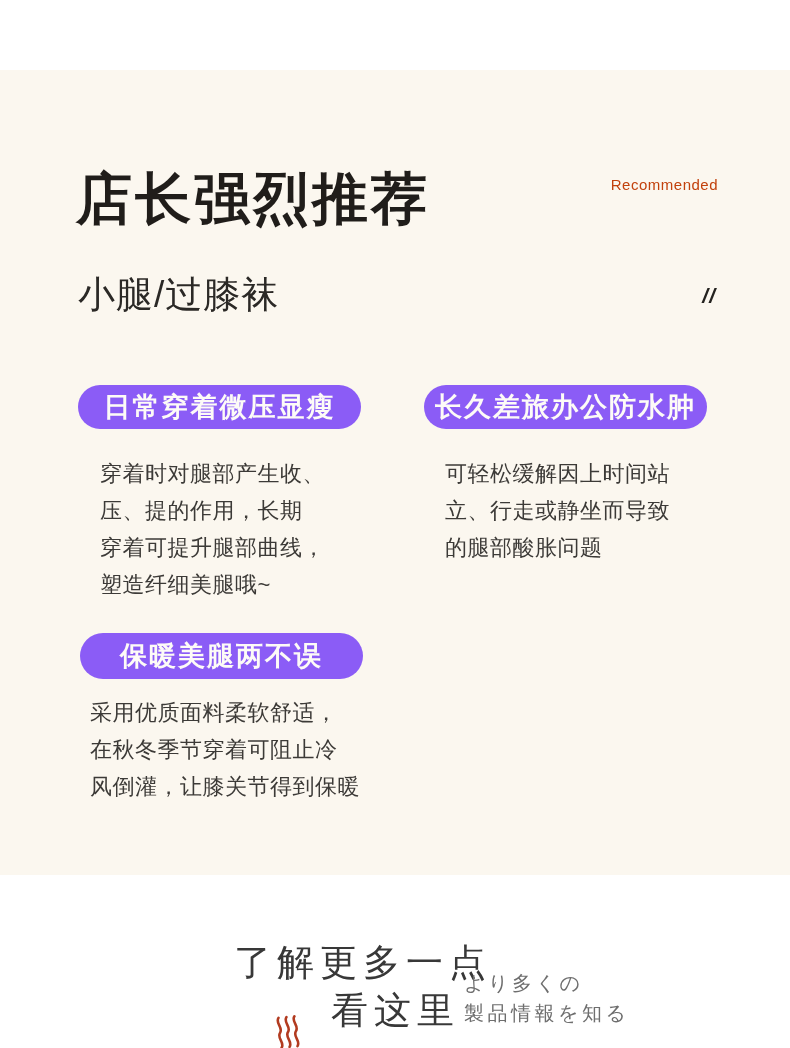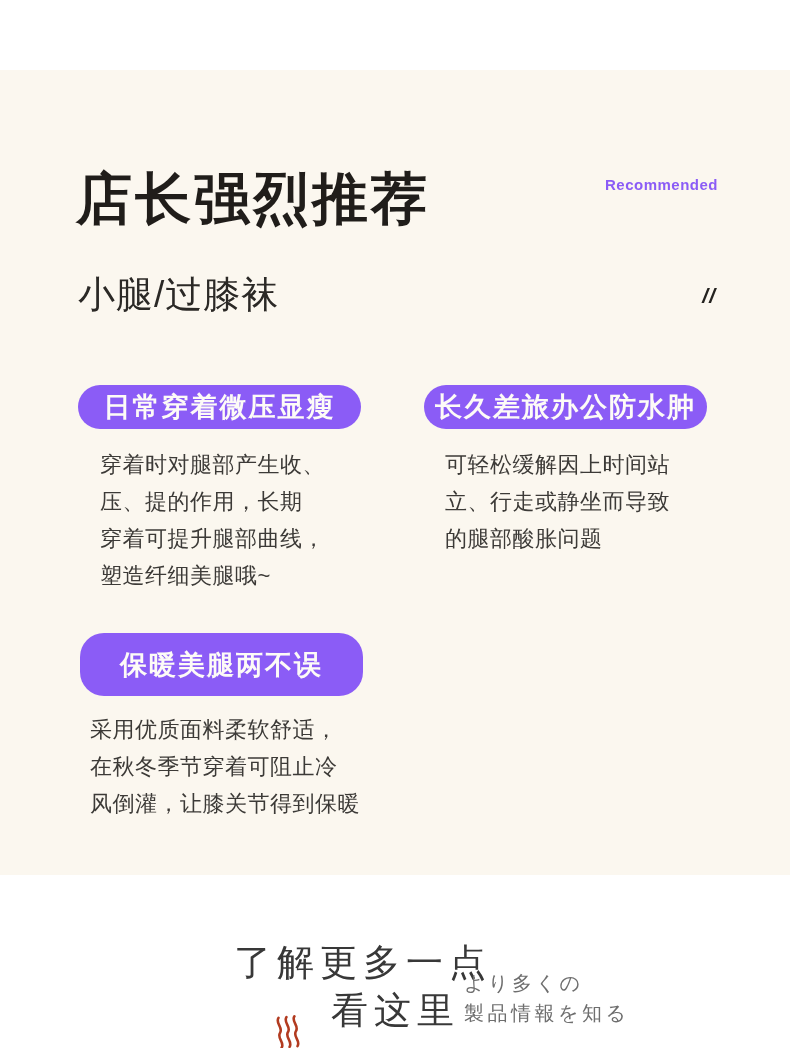--- a/index.html
+++ b/index.html
@@ -14,49 +14,49 @@
     position:absolute;left:0;top:70px;width:790px;height:805px;
     background:#fbf7ef;
   }
   .page-title{
     position:absolute;left:76px;top:162px;
     font-size:56px;font-weight:800;color:#201d1a;
     letter-spacing:3px;white-space:nowrap;
   }
   .recommended{
     position:absolute;right:72px;top:176px;
-    font-size:15px;font-weight:700;color:#8b5cf6;
+    font-size:15px;font-weight:400;color:#c2410c;
     letter-spacing:0.5px;
   }
   .subtitle{
     position:absolute;left:78px;top:270px;
     font-size:37px;font-weight:400;color:#2b2926;
     letter-spacing:1px;
   }
   .slashes{
     position:absolute;right:74px;top:284px;
     font-size:21px;font-weight:700;font-style:italic;color:#24221f;
     letter-spacing:1px;
   }
   .feature{position:absolute;}
   .feature .pill{
     width:283px;height:44px;
     background:#8b5cf6;border-radius:24px;
     display:flex;align-items:center;justify-content:center;
   }
-  .feature.row2 .pill{height:63px;}
+  .feature.row2 .pill{height:46px;}
   .feature .pill span{
     color:#fdfbf7;font-size:27px;font-weight:700;letter-spacing:2px;
     white-space:nowrap;
   }
   .feature .body{
     font-size:22px;line-height:37px;color:#3c3a37;
     letter-spacing:0.5px;white-space:pre-line;
   }
-  .feature.row1 .body{margin-top:17px;}
+  .feature.row1 .body{margin-top:26px;}
   .feature.row2 .body{margin-top:15px;}
   .f1{left:78px;top:385px;width:330px;}
   .f2{left:424px;top:385px;width:330px;}
   .f3{left:80px;top:633px;width:340px;}
   .f4{left:425px;top:633px;width:330px;}
   .f1 .body{margin-left:22px;}
   .f2 .body{margin-left:21px;}
   .f3 .body{margin-left:10px;}
   .f4 .body{margin-left:14px;}
   .footer-line1{

